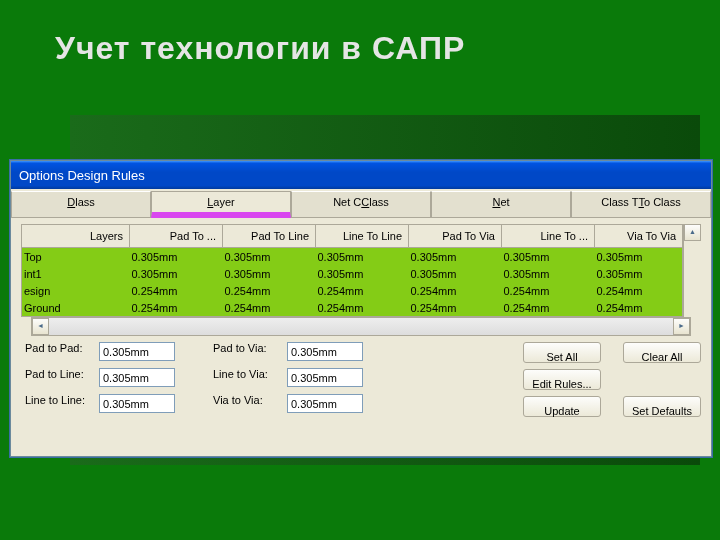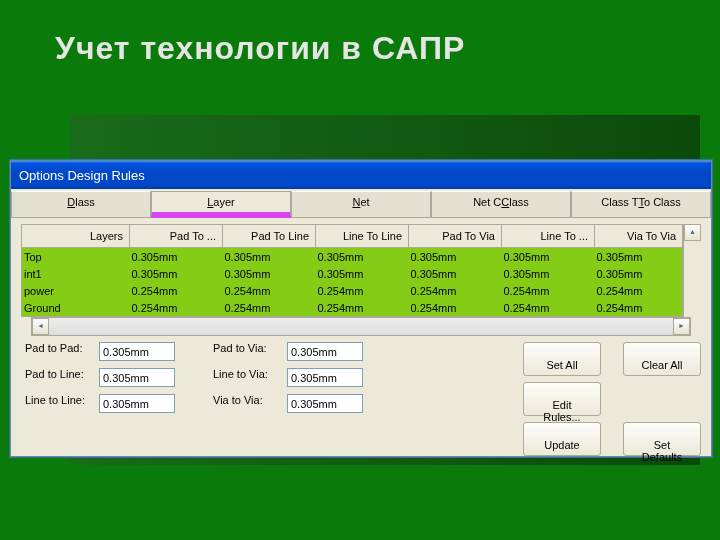--- a/index.html
+++ b/index.html
@@ -22,41 +22,41 @@
   .scroll-btn{width:15px;height:15px;background:linear-gradient(#fdfdfb,#e8e4d0);border:1px solid #aca899;font-size:7px;text-align:center;line-height:13px;color:#4a6a8a;}
   .hscroll{height:17px;background:#e8e4d8;margin:0 10px 6px 10px;border:1px solid #aca899;position:relative;display:flex;}
   .hscroll .scroll-btn{height:15px;width:15px;}
   .hscroll .track{flex:1;background:linear-gradient(#eee,#ddd);}
   .controls{display:flex;padding:0 10px 6px 14px;gap:8px;font-size:11px;}
   .form-col{display:flex;flex-direction:column;gap:7px;}
   .form-row{display:flex;align-items:flex-start;gap:4px;}
   .form-label{width:70px;}
   .form-input{width:68px;height:17px;border:1px solid #7f9db9;background:#fff;font-size:11px;padding:0 3px;font-family:inherit;}
   .btn-col{display:flex;flex-direction:column;gap:6px;align-items:flex-start;}
-  .btn{width:78px;height:21px;background:linear-gradient(#fdfdfb,#ece9d8);border:1px solid #aca899;border-radius:3px;font-size:11px;font-family:inherit;cursor:pointer;padding:16px;}
+  .btn{width:78px;height:21px;background:linear-gradient(#fdfdfb,#ece9d8);border:1px solid #aca899;border-radius:3px;font-size:11px;font-family:inherit;cursor:pointer;padding:8px;}
   .btn-row{display:flex;gap:22px;}
   .grid-wrap{display:flex;}
   .grid-container{flex:1;}
 </style>
 </head>
 <body>
 
 <div class="slide-title">Учет технологии в САПР</div>
 <div class="shadow-box"></div>
 
 <div class="app">
   <div class="titlebar">
     <span class="titlebar-text">Options Design Rules</span>
   </div>
 
   <div class="tabs">
     <div class="tab"><span class="u">D</span><span>lass</span></div>
     <div class="tab active"><span class="u">L</span><span>ayer</span></div>
+    <div class="tab"><span>Net C</span><span class="u">C</span><span>lass</span></div>
     <div class="tab"><span class="u">N</span><span>et</span></div>
-    <div class="tab"><span>Net C</span><span class="u">C</span><span>lass</span></div>
     <div class="tab"><span>Class T</span><span class="u">T</span><span>o Class</span></div>
   </div>
 
   <div class="grid-area">
     <div class="grid-wrap">
       <div class="grid-container">
         <table class="grid">
           <thead>
               <tr>
             <th style="width:95px">Layers</th>
@@ -81,21 +81,21 @@
             <tr>
                 <td>int1</td>
                 <td>0.305mm</td>
                 <td>0.305mm</td>
                 <td>0.305mm</td>
                 <td>0.305mm</td>
                 <td>0.305mm</td>
                 <td>0.305mm</td>
               </tr>
             <tr>
-                <td>power</td>
+                <td>esign</td>
                 <td>0.254mm</td>
                 <td>0.254mm</td>
                 <td>0.254mm</td>
                 <td>0.254mm</td>
                 <td>0.254mm</td>
                 <td>0.254mm</td>
               </tr>
             <tr>
                 <td>Ground</td>
                 <td>0.254mm</td>

